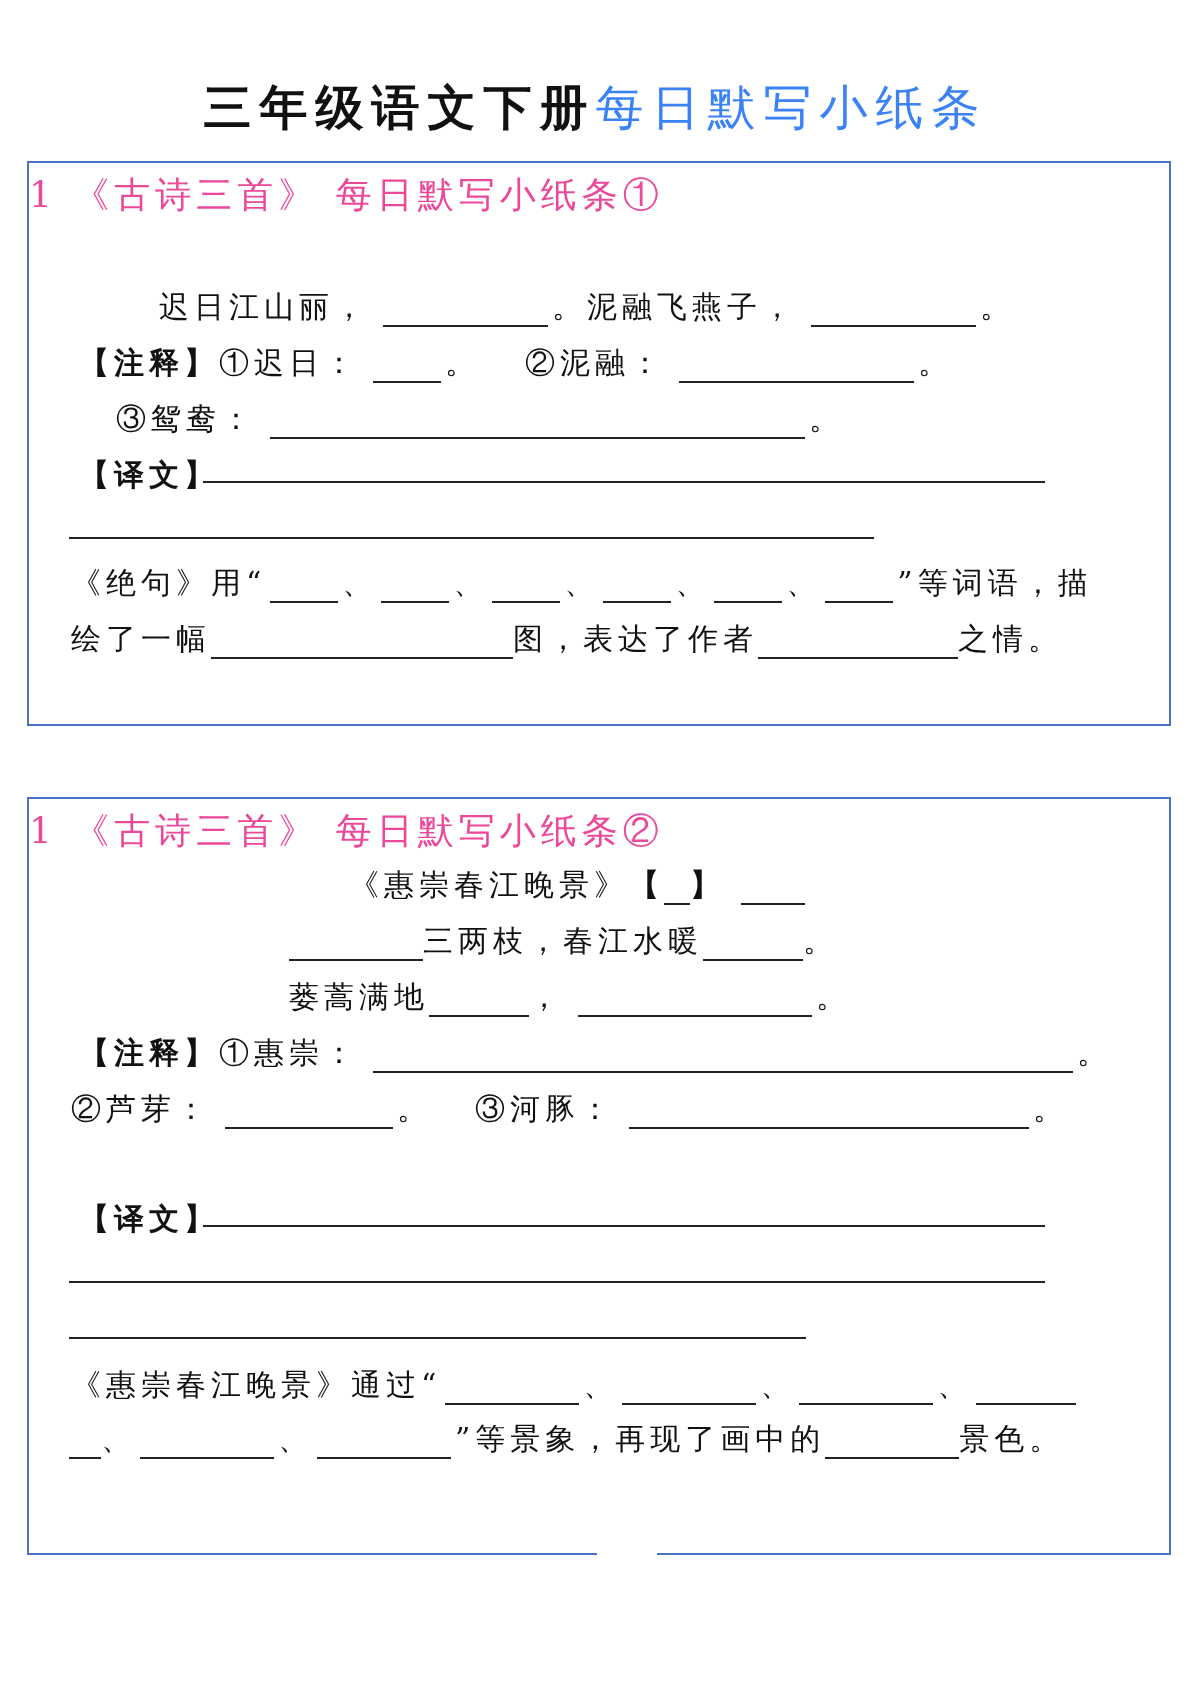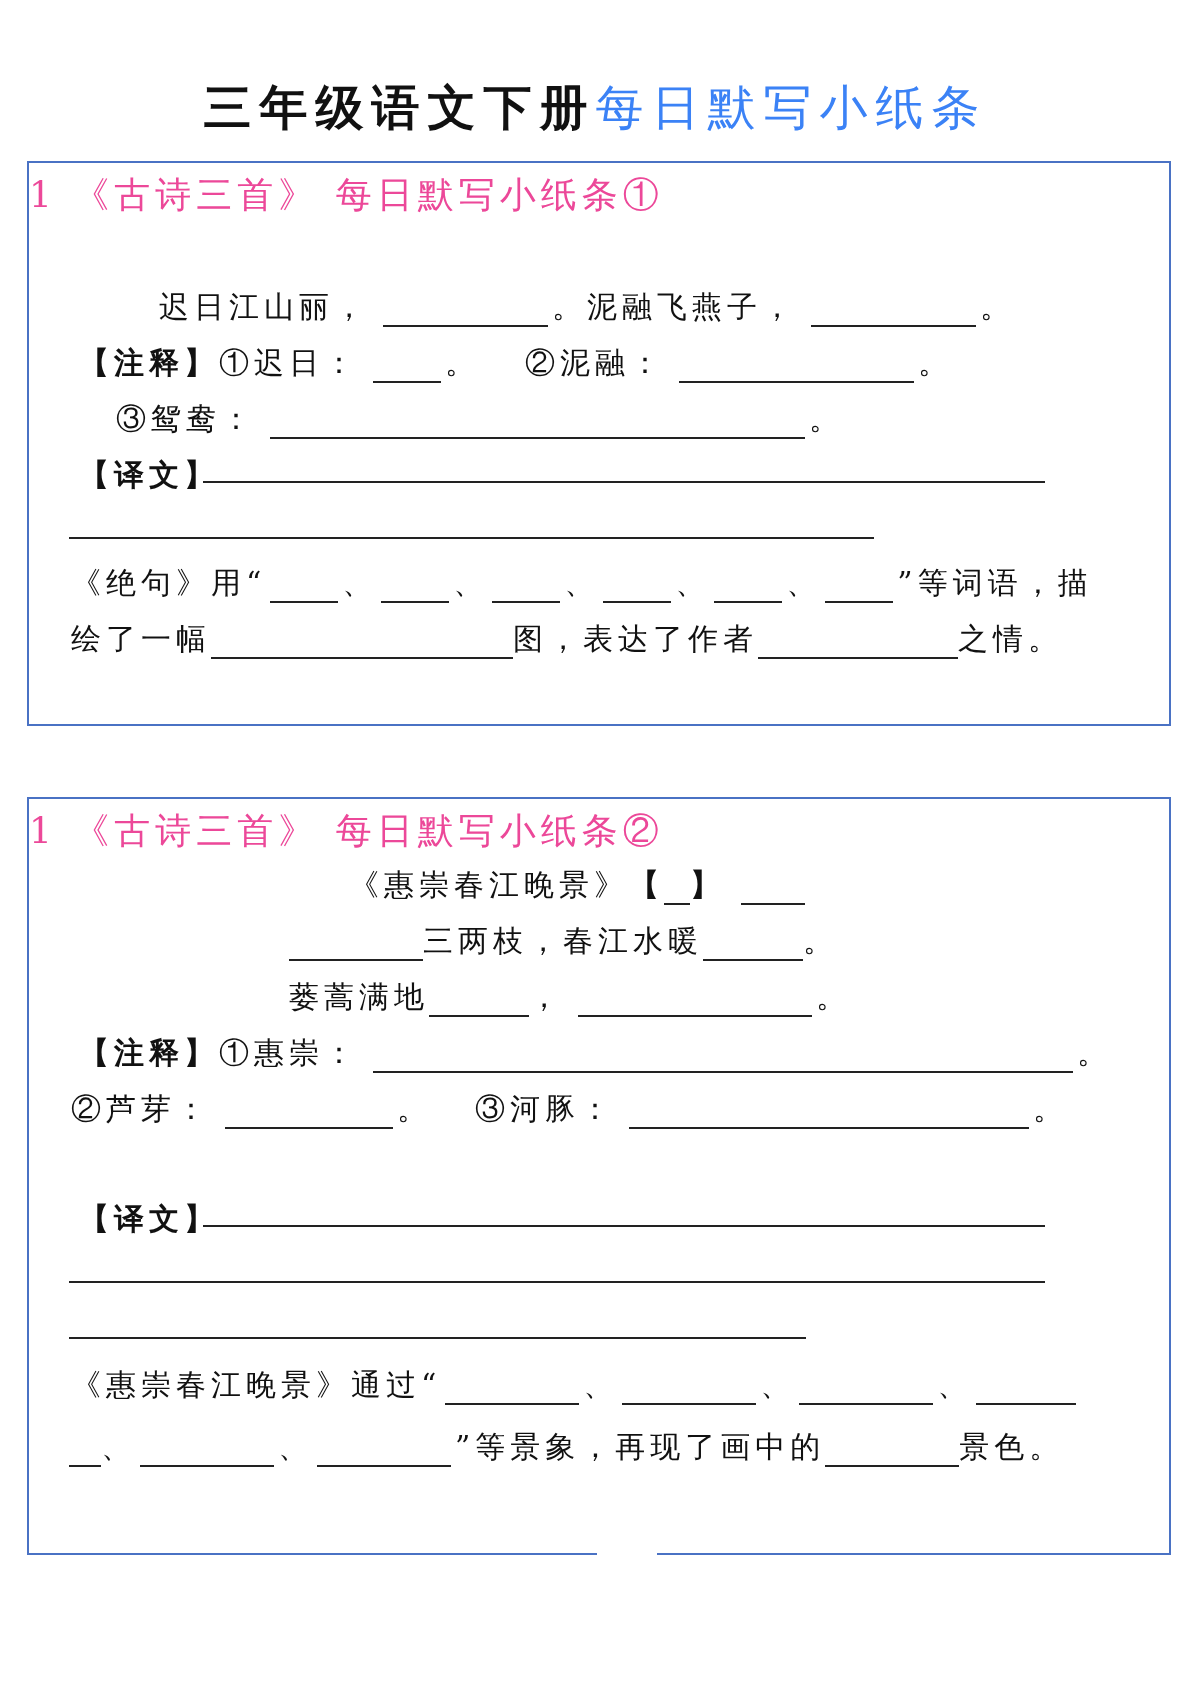--- a/index.html
+++ b/index.html
@@ -105,18 +105,18 @@
   <div class="line" style="left:50px; top:400px;">
     <span class="bk">【译文】</span>
   </div>
   <div class="hline" style="left:174px; top:426px; width:842px;"></div>
   <div class="hline" style="left:40px; top:482px; width:976px;"></div>
   <div class="hline" style="left:40px; top:538px; width:737px;"></div>
 
   <div class="line" style="left:42px; top:566px;">
     <span>《惠崇春江晚景》通过“</span><span class="blank" style="width:134px;"></span><span>、</span><span class="blank" style="width:134px;"></span><span>、</span><span class="blank" style="width:134px;"></span><span>、</span><span class="blank" style="width:100px;"></span>
   </div>
-  <div class="line" style="left:40px; top:620px;margin-top:8px;">
+  <div class="line" style="left:40px; top:620px;">
     <span class="blank" style="width:32px;margin:0;"></span><span>、</span><span class="blank" style="width:134px;"></span><span>、</span><span class="blank" style="width:134px;"></span><span>”等景象，再现了画中的</span><span class="blank" style="width:134px;margin:0;"></span><span>景色。</span>
   </div>
 </div>
 <div class="card2-bottom" style="left:27px; width:570px;"></div>
 <div class="card2-bottom" style="left:657px; width:514px;"></div>
 
 </body></html>

